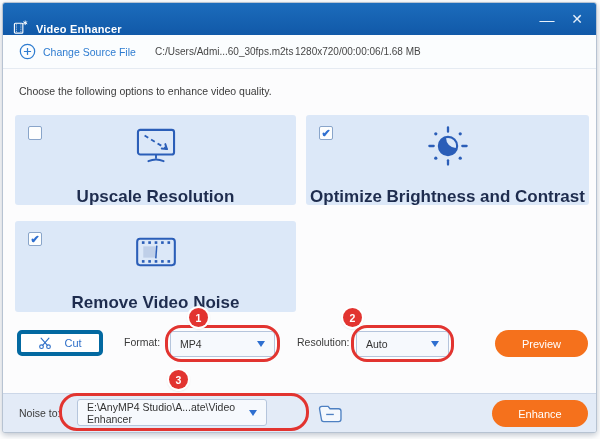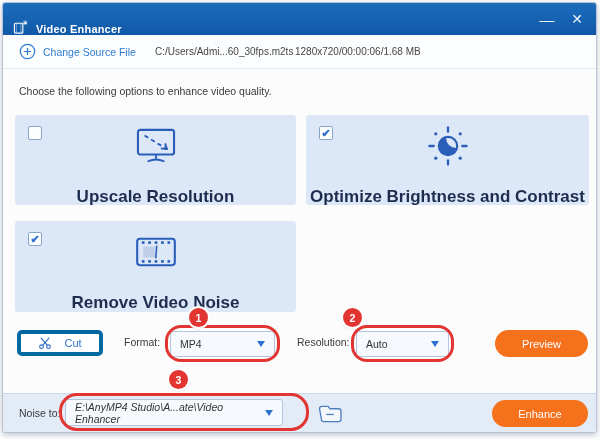--- a/index.html
+++ b/index.html
@@ -45,21 +45,21 @@
     display:flex; align-items:center; padding:0 9px; font-size:10.5px; color:#333; cursor:pointer;gap:8px; }
   .dd-format { left:167px; top:328px; width:105px; }
   .dd-resolution { left:353px; top:328px; width:93px; }
   .caret { margin-left:auto; width:0; height:0; border-left:4.5px solid transparent; border-right:4.5px solid transparent; border-top:6px solid #2e6fd0; }
   .btn-orange { position:absolute; background:#f5711c; border-radius:14px; color:#ffffff; font-size:11px;
     display:flex; align-items:center; justify-content:center; cursor:pointer; }
   .btn-preview { left:492px; top:327px; width:93px; height:27px; }
   
   .savebar { position:absolute; left:0; top:390px; width:100%; height:41px; background:#e3ebf7; border-top:1px solid #ccd7e8; }
   .lbl-saveto { left:16px; top:404px; }
-  .dd-save { left:62px; top:396px; width:218px; height:27px;font-style:italic; }
+  .dd-save { left:74px; top:396px; width:190px; height:27px; }
   .folder-btn { position:absolute; left:313px; top:398px; width:28px; height:24px; display:flex; align-items:center; justify-content:center; cursor:pointer; }
   .btn-enhance { left:489px; top:397px; width:96px; height:27px; }
   
   .red-rect { position:absolute; border:3px solid #e23430; border-radius:16px; pointer-events:none; z-index:5; }
   .red1 { left:162px; top:322px; width:115px; height:37px; }
   .red2 { left:348px; top:322px; width:103px; height:37px; }
   .red3 { left:56px;  top:390px; width:250px; height:38px; border-radius:18px; }
   .badge { position:absolute; width:19px; height:19px; border-radius:50%; background:#e23430; color:#fff; font-size:10.5px;
     font-weight:700; display:flex; align-items:center; justify-content:center; z-index:6;
     box-shadow:0 0 0 2px #ffffff, 0 1px 3px rgba(0,0,0,.45); }

